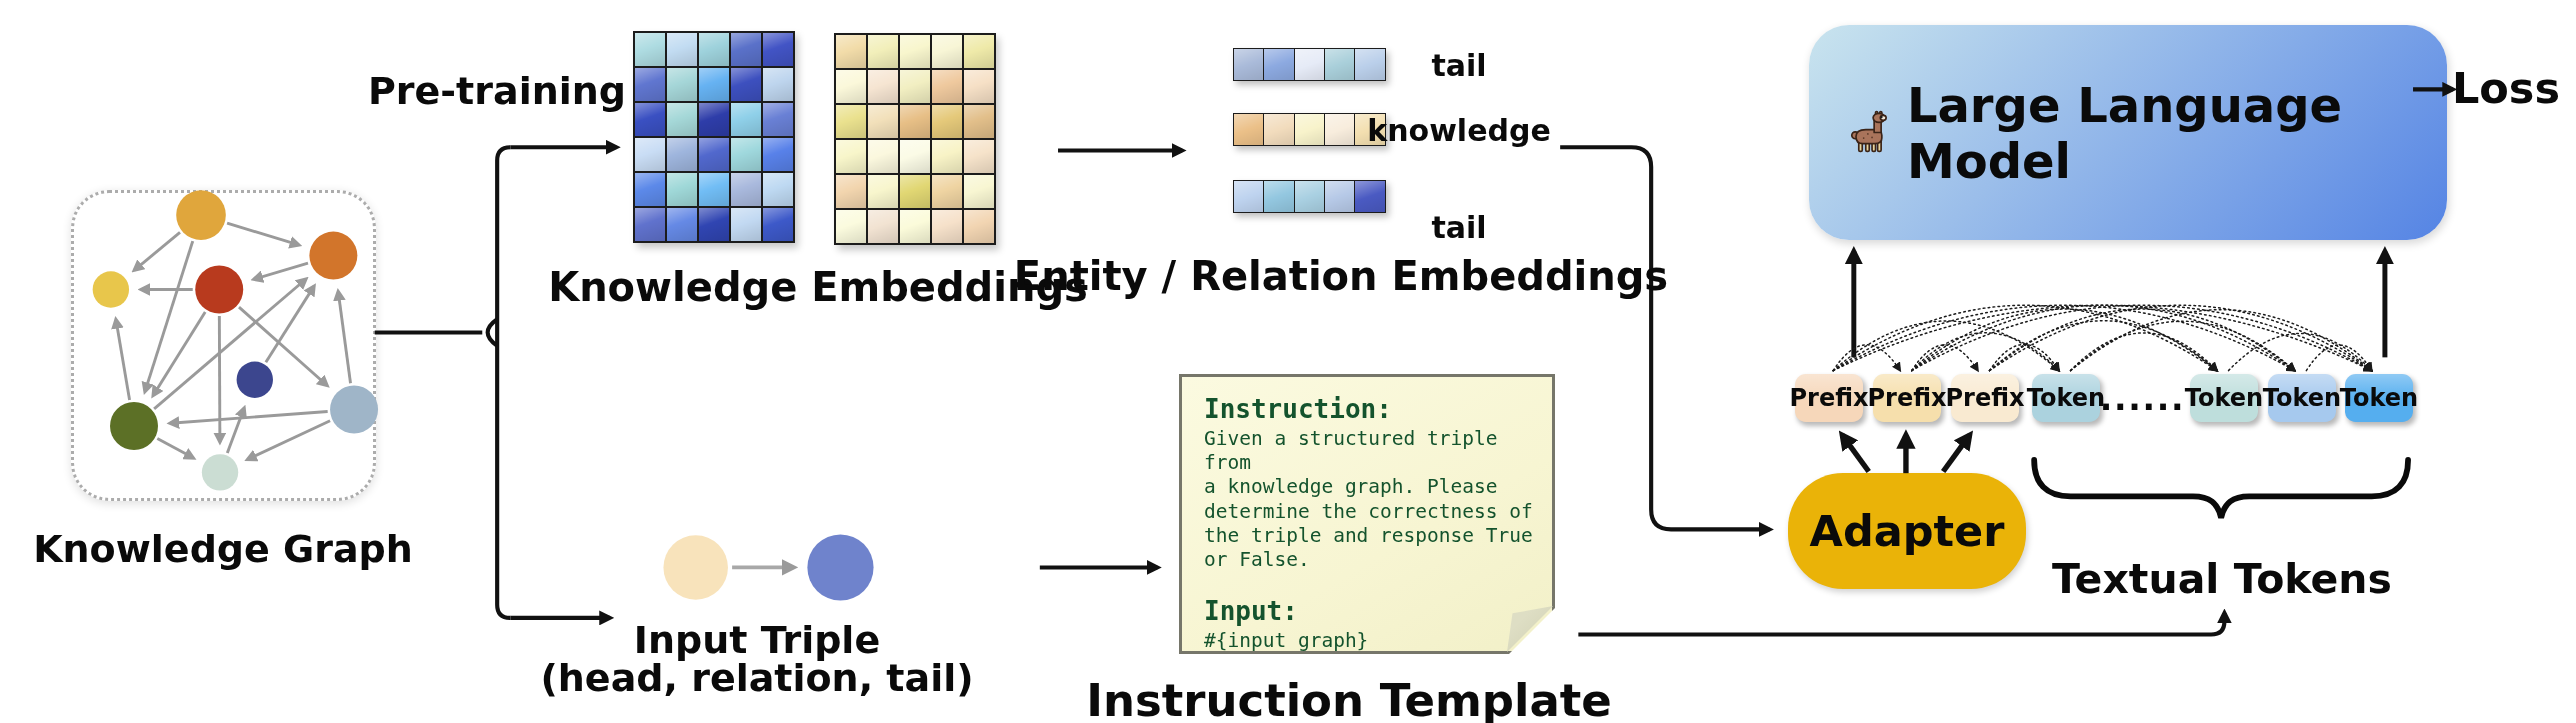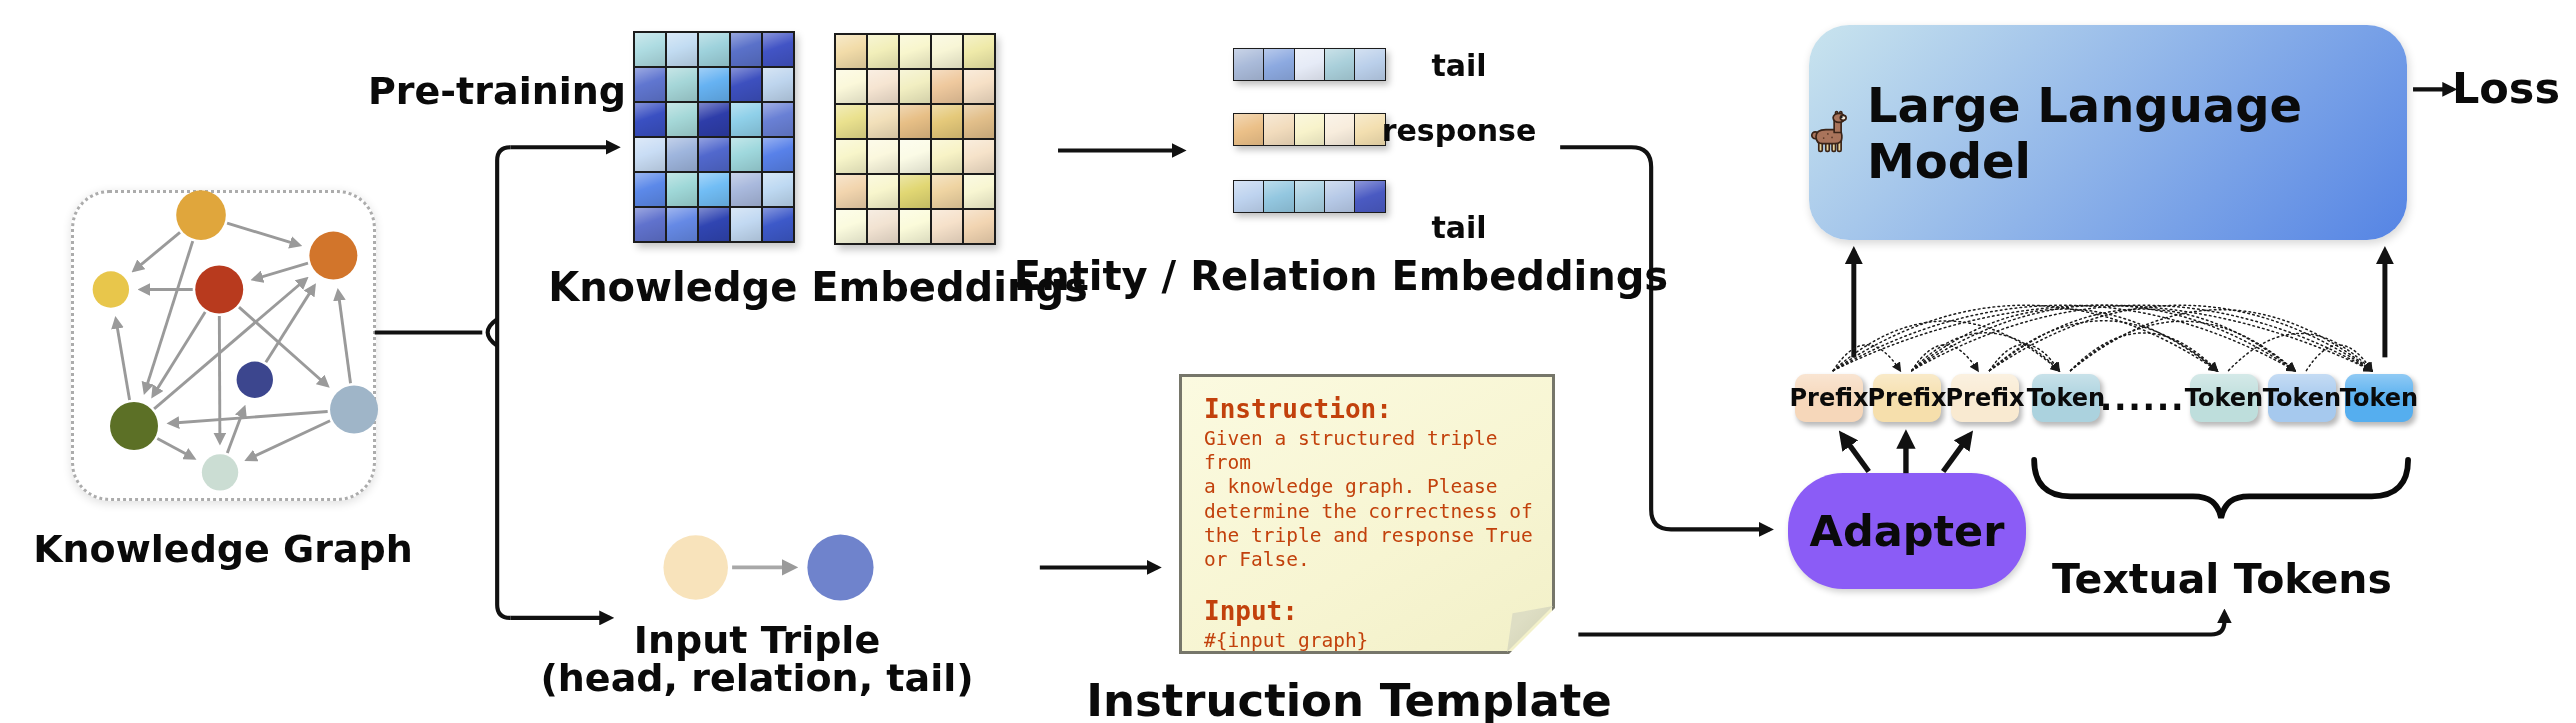--- a/index.html
+++ b/index.html
@@ -24,21 +24,21 @@
   .vcell:first-child{margin-left:0;}
   .veclbl{position:absolute;z-index:3;font-size:30px;font-weight:600;transform:translate(-50%,-50%);}
   
   .note{left:1179px;top:374px;width:376px;height:280px;box-sizing:border-box;border:3.3px solid #76766A;
         background:linear-gradient(150deg,#FBFAE0 0%,#F7F5D2 60%,#F2F0C8 100%);
         clip-path:polygon(0 0,100% 0,100% calc(100% - 46px),calc(100% - 46px) 100%,0 100%);z-index:1;}
   .fold{position:absolute;left:1507px;top:606px;width:46px;height:46px;z-index:2;
         background:linear-gradient(315deg,#CFCFB2 0%,#DEDEC4 70%);
         clip-path:polygon(0 100%,100% 0,12% 16%);}
   .notetext{position:absolute;left:1204px;top:392px;width:331px;z-index:3;
-            font-family:"DejaVu Sans Mono","Liberation Mono",monospace;color:#c2410c;}
+            font-family:"DejaVu Sans Mono","Liberation Mono",monospace;color:#14532d;}
   .ntitle{font-size:26px;font-weight:700;line-height:1.35;}
   .nbody{font-size:19.5px;font-weight:500;line-height:1.24;white-space:pre-line;}
   .ngap{height:21.5px;}
   
   .llm{left:1809px;top:25px;width:598px;height:215px;border-radius:40px;z-index:1;
        display:flex;align-items:center;justify-content:center;gap:13.2px;
        font-size:48px;font-weight:600;box-shadow:1.7px 3.3px 8.3px rgba(0,0,0,.15);}
   
   .adapter{left:1788px;top:473px;width:238px;height:116px;border-radius:55px;z-index:1;
            display:flex;align-items:center;justify-content:center;font-size:43px;font-weight:600;
@@ -52,21 +52,21 @@
         display:flex;align-items:center;justify-content:center;font-size:33px;font-weight:700;letter-spacing:1.7px;}
 </style>
 </head>
 <body>
 
 <div id="canvas">
 
   <div class="panel kgbox"></div>
   <div class="panel note"></div>
   <div class="fold"></div>
-  <div class="panel llm" id="llm-box" style="background: linear-gradient(135deg, rgb(201, 228, 238) 0%, rgb(85, 132, 228) 100%);">
+  <div class="panel llm" id="llm-box" style="background: linear-gradient(135deg, rgb(201, 228, 238) 0%, rgb(85, 132, 228) 100%); padding-left: 40px;">
     <svg width="51" height="51" viewBox="0 0 64 64">
       <g stroke="#3A2418" stroke-width="2.4" stroke-linejoin="round" stroke-linecap="round">
         <circle cx="9" cy="36" r="5" fill="#A9745B"></circle>
         <rect x="14" y="43" width="5" height="16" rx="2" fill="#E8D49A"></rect>
         <rect x="24" y="43" width="5" height="16" rx="2" fill="#E8D49A"></rect>
         <rect x="33" y="43" width="5" height="16" rx="2" fill="#E8D49A"></rect>
         <rect x="41" y="43" width="5" height="16" rx="2" fill="#E8D49A"></rect>
         <path d="M10,38 q0,-10 14,-10 l14,0 q9,0 9,8 l0,4 q0,8 -10,8 l-17,0 q-10,0 -10,-10 z" fill="#A9745B"></path>
         <path d="M36,32 l0,-20 q0,-5 5,-5 q5,0 5,5 l0,20 z" fill="#A9745B"></path>
         <rect x="38" y="2" width="3" height="6" rx="1.4" fill="#E8D49A"></rect>
@@ -74,21 +74,21 @@
         <ellipse cx="43" cy="11" rx="8.5" ry="6.5" fill="#A9745B"></ellipse>
         <ellipse cx="49" cy="11" rx="4.2" ry="3.6" fill="#F2E8D8"></ellipse>
       </g>
       <circle cx="46.5" cy="10" r="1.6" fill="#1a1a1a"></circle>
       <circle cx="27" cy="34" r="1.2" fill="#5A3A28"></circle>
         <circle cx="33" cy="39" r="1.2" fill="#5A3A28"></circle>
         <circle cx="21" cy="40" r="1.2" fill="#5A3A28"></circle>
     </svg>
     <span>Large Language Model</span>
   </div>
-  <div class="panel adapter" id="adapter-box" style="background-color: #8b5cf6; justify-content: center;">
+  <div class="panel adapter" id="adapter-box" style="background-color: #eab308; justify-content: center;">
     <span>Adapter</span>
   </div>
 
   <svg id="wires" viewBox="0 0 3112 874" width="2576" height="723">
     <defs>
       <marker id="mB" viewBox="0 0 10 10" refX="7" refY="5" markerWidth="3.6" markerHeight="3.6" orient="auto" markerUnits="strokeWidth">
           <path d="M0,0 L10,5 L0,10 Z" fill="#111"></path>
         </marker>
       <marker id="mGray" viewBox="0 0 10 10" refX="7" refY="5" markerWidth="4.4" markerHeight="4.4" orient="auto" markerUnits="strokeWidth">
           <path d="M0,0 L10,5 L0,10 Z" fill="#9A9A9A"></path>
@@ -281,21 +281,21 @@
       <div class="vcell" style="background-color: rgb(186, 207, 234);"></div>
     </div>
     <div class="veclbl" style="left: 1459px; top: 65px;">tail</div>
     <div class="vecrow" style="left: 1233px; top: 113px;">
       <div class="vcell" style="background-color: rgb(235, 192, 136);"></div>
       <div class="vcell" style="background-color: rgb(242, 220, 189);"></div>
       <div class="vcell" style="background-color: rgb(248, 243, 203);"></div>
       <div class="vcell" style="background-color: rgb(248, 237, 221);"></div>
       <div class="vcell" style="background-color: rgb(243, 223, 176);"></div>
     </div>
-    <div class="veclbl" style="left: 1459px; top: 130px;">response</div>
+    <div class="veclbl" style="left: 1459px; top: 130px;">knowledge</div>
     <div class="vecrow" style="left: 1233px; top: 180px;">
       <div class="vcell" style="background-color: rgb(190, 211, 239);"></div>
       <div class="vcell" style="background-color: rgb(147, 199, 224);"></div>
       <div class="vcell" style="background-color: rgb(169, 208, 226);"></div>
       <div class="vcell" style="background-color: rgb(182, 201, 231);"></div>
       <div class="vcell" style="background-color: rgb(74, 90, 194);"></div>
     </div>
     <div class="veclbl" style="left: 1459px; top: 196px; margin-top: 31px;">tail</div>
     <div class="chip" style="left: 1795px; background-color: rgb(246, 215, 186);">Prefix</div>
     <div class="chip" style="left: 1873px; background-color: rgb(246, 223, 172);">Prefix</div>

